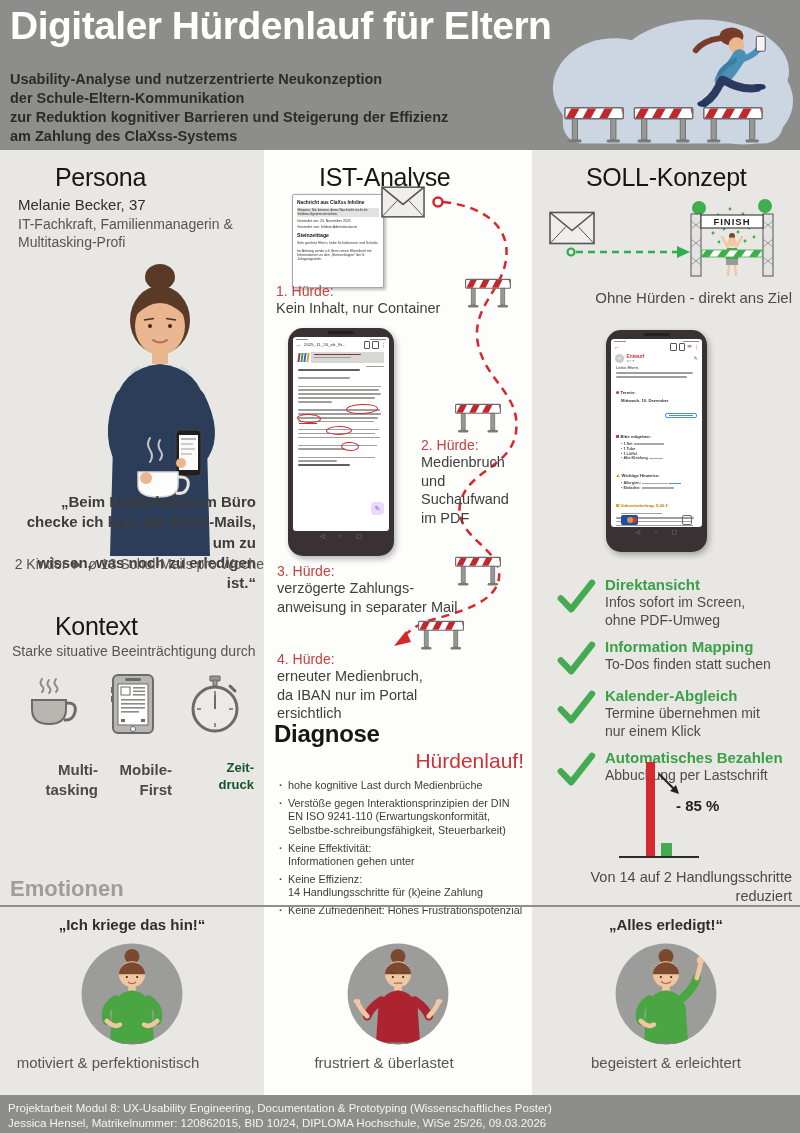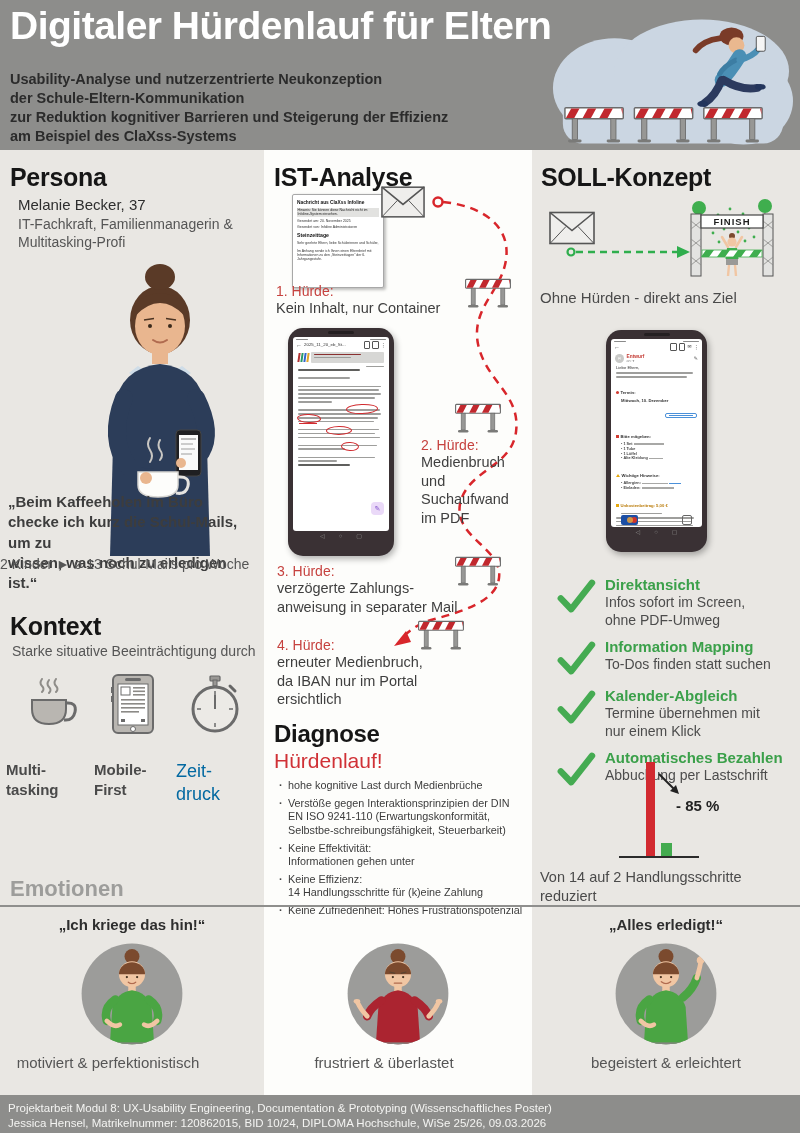--- a/index.html
+++ b/index.html
@@ -9,21 +9,21 @@
   
   .hdr{left:0;top:0;width:800px;height:150px;background:#8d8d8b;}
   .hdr-title{left:10px;top:4px;font-size:39px;font-weight:800;color:#ffffff;letter-spacing:-0.5px;}
   .hdr-sub{left:10px;top:70px;font-size:14.5px;font-weight:700;color:#2b2b2b;line-height:1.3;}
   .ftr{left:0;top:1095px;width:800px;height:38px;background:#8d8d8b;}
   .ftr-line{color:#f4f4f2;font-size:11.5px;line-height:1.3;}
   
   .col-bg-l{left:0;top:150px;width:264px;height:945px;background:#e9e7e3;}
   .col-bg-m{left:264px;top:150px;width:268px;height:945px;background:#fdfdfb;}
   .col-bg-r{left:532px;top:150px;width:268px;height:945px;background:#e9e7e3;}
-  .h2x{font-size:25px;font-weight:700;color:#161616;letter-spacing:-0.3px;}
+  .h2x{font-size:25px;font-weight:400;color:#161616;letter-spacing:-0.3px;margin-left:45px;}
   .body-txt{color:#3f3f3f;font-size:14.5px;line-height:1.28;}
   .muted{color:#555;}
   
   .mailcard{left:292px;top:194px;width:92px;height:94px;background:#fff;border:1px solid #a8a8a8;
             border-radius:2px;box-shadow:1.5px 1.5px 3px rgba(0,0,0,.25);padding:5px 4px;box-sizing:border-box;
             overflow:hidden;}
   .mc-title{font-size:4.8px;font-weight:700;color:#111;line-height:5.5px;}
   .mc-hint{font-size:3.5px;color:#222;background:#e2e2e0;line-height:4.2px;margin-top:2px;padding:0.5px;}
   .mc-meta{font-size:3.5px;color:#333;line-height:4.2px;margin-top:2px;}
   .mc-subj{font-size:5.2px;font-weight:700;color:#111;margin-top:3px;}
@@ -62,21 +62,21 @@
   .diag-dot{width:9px;color:#444;font-weight:700;font-size:10.8px;line-height:1.22;}
   .diag-txt{flex:1;font-size:10.8px;color:#3c3c3c;line-height:1.22;white-space:pre-line;}
   
   .ben-row{display:flex;margin-bottom:9px;}
   .ben-check{width:40px;height:40px;flex:0 0 40px;margin-right:9px;}
   .ben-title{font-size:15px;font-weight:700;color:#3ba04a;line-height:1.2;}
   .ben-line{font-size:14px;color:#4c4c4c;line-height:1.25;}
   
   .emo-quote{font-size:15px;font-weight:700;color:#2e2e2e;text-align:center;}
   .emo-cap{font-size:15px;color:#555;text-align:center;}
-  .center{text-align:left;}
+  .center{text-align:right;}
 </style>
 </head>
 <body>
 
 <svg width="0" height="0" style="position:absolute">
   <defs>
     <g id="sym-hurdle">
       <rect x="2" y="4" width="56" height="11" rx="1" fill="#ffffff" stroke="#6b6b6b" stroke-width="1.4"></rect>
       <path d="M8,4.7 h8 l-5,9.6 h-8 z" fill="#c1282e"></path>
       <path d="M24,4.7 h8 l-5,9.6 h-8 z" fill="#c1282e"></path>
@@ -99,21 +99,21 @@
 </svg>
 
 <div class="poster">
 
   <div class="abs hdr"></div>
   <div class="abs hdr-title">Digitaler Hürdenlauf für Eltern</div>
   <div class="abs hdr-sub">
     <div>Usability-Analyse und nutzerzentrierte Neukonzeption</div>
     <div>der Schule-Eltern-Kommunikation</div>
     <div>zur Reduktion kognitiver Barrieren und Steigerung der Effizienz</div>
-    <div>am Beispiel des ClaXss-Systems</div>
+    <div>am Zahlung des ClaXss-Systems</div>
   </div>
   <svg class="abs" style="left:545px;top:16px;width:248px;height:130px" viewBox="0 0 250 130">
     <ellipse cx="70" cy="72" rx="62" ry="50" fill="#cbd6e2"></ellipse>
     <ellipse cx="158" cy="55" rx="88" ry="52" fill="#cbd6e2"></ellipse>
     <ellipse cx="200" cy="85" rx="50" ry="44" fill="#cbd6e2"></ellipse>
     <rect x="18" y="62" width="222" height="66" rx="20" fill="#cbd6e2"></rect>
     <g transform="translate(18,88) scale(1.05,1.0)">
         <use href="#sym-hurdle"></use>
       </g>
     <g transform="translate(88,88) scale(1.05,1.0)">
@@ -224,21 +224,21 @@
     <rect x="22" y="2" width="10" height="5" rx="1" fill="#9a9895" stroke="#666" stroke-width="1.2"></rect>
     <rect x="25" y="6" width="4" height="6" fill="#9a9895" stroke="#666" stroke-width="1"></rect>
     <line x1="42" y1="12" x2="47" y2="17" stroke="#666" stroke-width="3" stroke-linecap="round"></line>
     <circle cx="27" cy="35" r="22" fill="#eceae6" stroke="#6b6b6b" stroke-width="3"></circle>
     <line x1="27" y1="17" x2="27" y2="21" stroke="#6b6b6b" stroke-width="1.5"></line>
     <line x1="27" y1="49" x2="27" y2="53" stroke="#6b6b6b" stroke-width="1.5"></line>
     <line x1="9" y1="35" x2="13" y2="35" stroke="#6b6b6b" stroke-width="1.5"></line>
     <line x1="41" y1="35" x2="45" y2="35" stroke="#6b6b6b" stroke-width="1.5"></line>
     <line x1="27" y1="35" x2="27" y2="21" stroke="#6b6b6b" stroke-width="2"></line>
   </svg>
-  <div class="abs center" style="left:176px;top:760px;width:78px;font-size:18px;font-weight:400;color:#0369a1;line-height:1.3">
+  <div class="abs center" style="left:176px;top:760px;width:78px;font-size:13px;font-weight:700;color:#14532d;line-height:1.3">
     <div>Zeit-</div>
     <div>druck</div>
   </div>
 
   <div class="abs" style="left:10px;top:876px;font-size:22px;font-weight:600;color:#9d9d9b">Emotionen</div>
 
   <div class="abs h2x" style="left:274px;top:163px">IST-Analyse</div>
 
   <svg class="abs" style="left:265px;top:150px;width:267px;height:545px;pointer-events:none" viewBox="0 0 267 545">
     <circle cx="173" cy="52" r="4.5" fill="none" stroke="#d8262b" stroke-width="2.5"></circle>
@@ -354,21 +354,21 @@
     <div class="body-txt">Suchaufwand</div>
     <div class="body-txt">im PDF</div>
   </div>
 
   <div class="abs" style="left:277px;top:563px">
     <div class="hl">3. Hürde:</div>
     <div class="body-txt">verzögerte Zahlungs-</div>
     <div class="body-txt">anweisung in separater Mail</div>
   </div>
 
-  <div class="abs" style="left:277px;top:637px">
+  <div class="abs" style="left:277px;top:651px">
     <div class="hl">4. Hürde:</div>
     <div class="body-txt">erneuter Medienbruch,</div>
     <div class="body-txt">da IBAN nur im Portal</div>
     <div class="body-txt">ersichtlich</div>
   </div>
 
   <div class="abs" style="left:274px;top:720px;font-size:24px;font-weight:800;color:#161616;letter-spacing:-0.3px">Diagnose</div>
   <div class="abs center" style="left:274px;top:749px;width:250px;font-size:21px;font-weight:500;color:#d03136">Hürdenlauf!</div>
   <div class="abs diag-bullets" style="left:279px;top:779px">
     <div class="diag-item">

